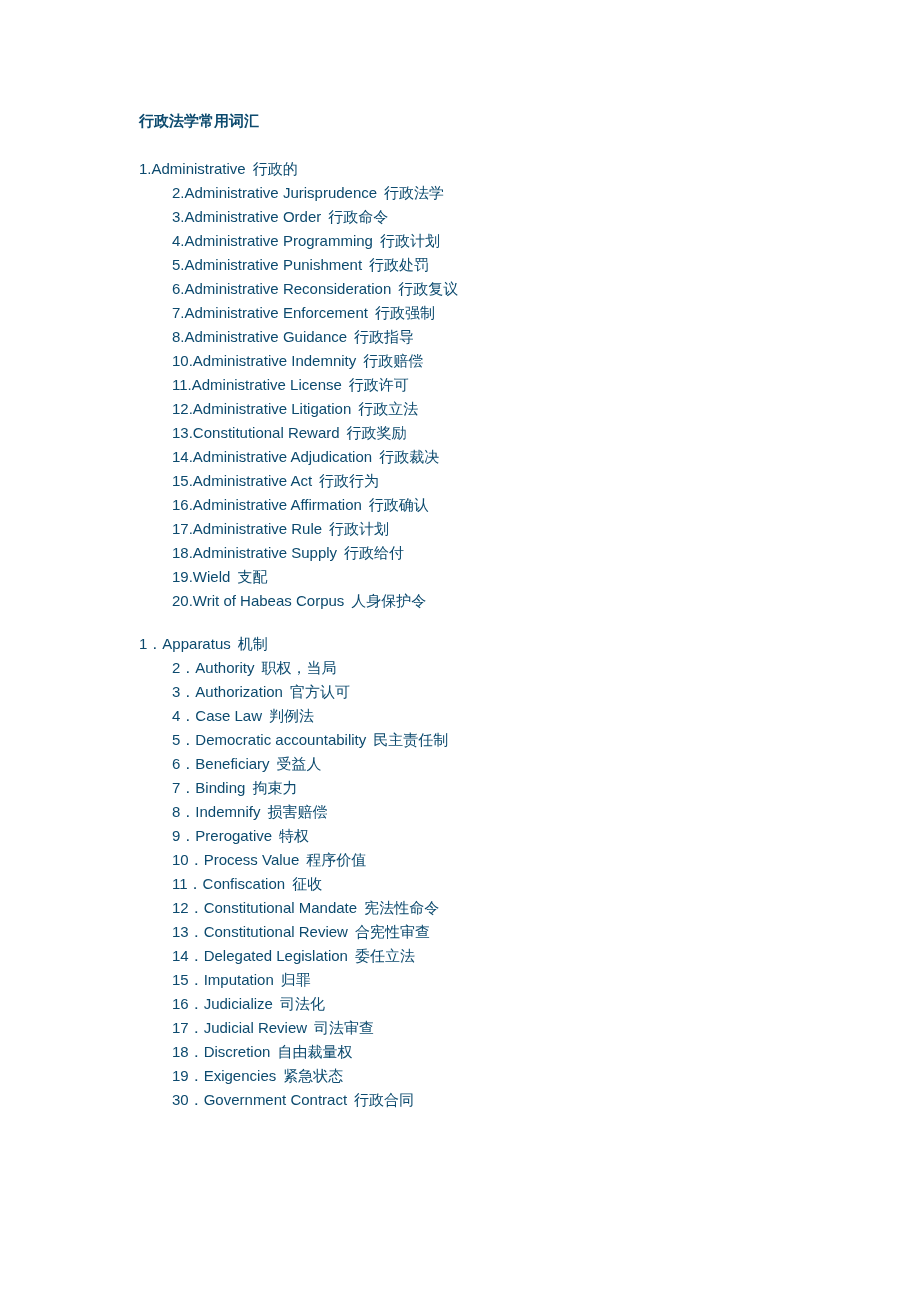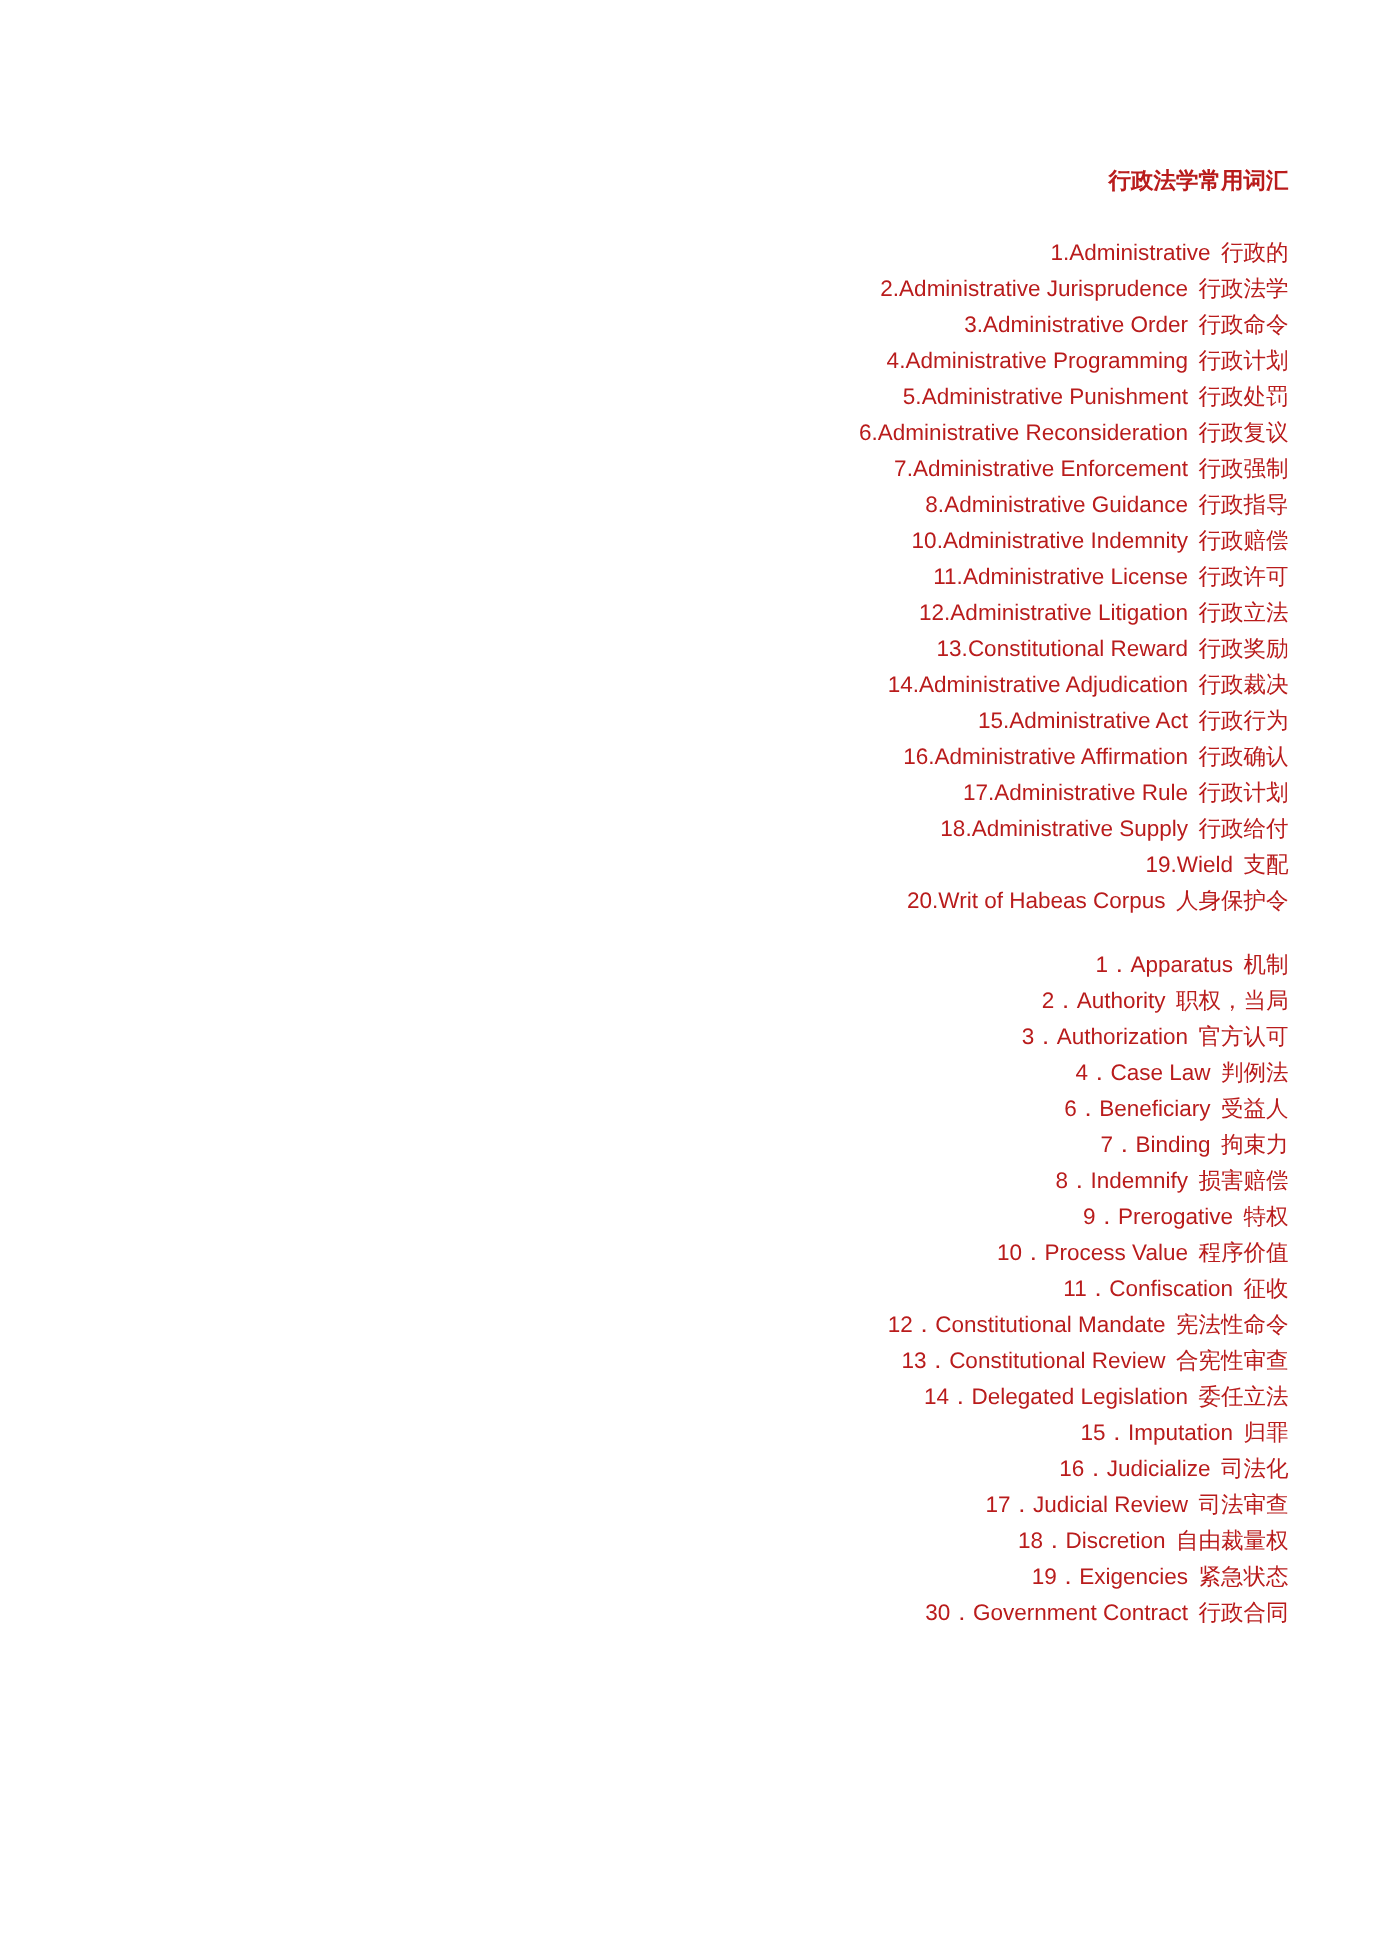--- a/index.html
+++ b/index.html
@@ -11,42 +11,40 @@
     width: 920px;
     height: 1302px;
     position: relative;
     overflow: hidden;
   }
   .doc {
     position: absolute;
     left: 139px;
     top: 109px;
     width: 720px;
-    color: #b91c1c;
-    text-align: right;
+    color: #0c4a6e;
   }
   .title {
     font-family: "Liberation Serif", serif;
     font-weight: 700;
     font-size: 15px;
     line-height: 24px;
     height: 24px;
     white-space: nowrap;
   }
   .vocab-list {
     margin: 0;
     padding: 0;
   }
   .list1 { margin-top: 24px; }
   .list2 { margin-top: 19px; }
   .row {
     height: 24px;
     line-height: 24px;
     white-space: nowrap;
-    margin-left: 16px;
   }
   .row.indented { padding-left: 33px; }
   .num, .en {
     font-family: "Liberation Sans", sans-serif;
     font-size: 15px;
   }
   .zh {
     font-family: "Liberation Serif", serif;
     font-size: 15px;
     margin-left: 7px;
@@ -78,20 +76,21 @@
       <div class="row indented"><span class="num">18.</span><span class="en">Administrative Supply</span><span class="zh">行政给付</span></div>
       <div class="row indented"><span class="num">19.</span><span class="en">Wield</span><span class="zh">支配</span></div>
       <div class="row indented"><span class="num">20.</span><span class="en">Writ of Habeas Corpus</span><span class="zh">人身保护令</span></div>
     </div>
 
   <div class="vocab-list list2" id="list2">
       <div class="row"><span class="num">1．</span><span class="en">Apparatus</span><span class="zh">机制</span></div>
       <div class="row indented"><span class="num">2．</span><span class="en">Authority</span><span class="zh">职权，当局</span></div>
       <div class="row indented"><span class="num">3．</span><span class="en">Authorization</span><span class="zh">官方认可</span></div>
       <div class="row indented"><span class="num">4．</span><span class="en">Case Law</span><span class="zh">判例法</span></div>
+      <div class="row indented"><span class="num">5．</span><span class="en">Democratic accountability</span><span class="zh">民主责任制</span></div>
       <div class="row indented"><span class="num">6．</span><span class="en">Beneficiary</span><span class="zh">受益人</span></div>
       <div class="row indented"><span class="num">7．</span><span class="en">Binding</span><span class="zh">拘束力</span></div>
       <div class="row indented"><span class="num">8．</span><span class="en">Indemnify</span><span class="zh">损害赔偿</span></div>
       <div class="row indented"><span class="num">9．</span><span class="en">Prerogative</span><span class="zh">特权</span></div>
       <div class="row indented"><span class="num">10．</span><span class="en">Process Value</span><span class="zh">程序价值</span></div>
       <div class="row indented"><span class="num">11．</span><span class="en">Confiscation</span><span class="zh">征收</span></div>
       <div class="row indented"><span class="num">12．</span><span class="en">Constitutional Mandate</span><span class="zh">宪法性命令</span></div>
       <div class="row indented"><span class="num">13．</span><span class="en">Constitutional Review</span><span class="zh">合宪性审查</span></div>
       <div class="row indented"><span class="num">14．</span><span class="en">Delegated Legislation</span><span class="zh">委任立法</span></div>
       <div class="row indented"><span class="num">15．</span><span class="en">Imputation</span><span class="zh">归罪</span></div>

